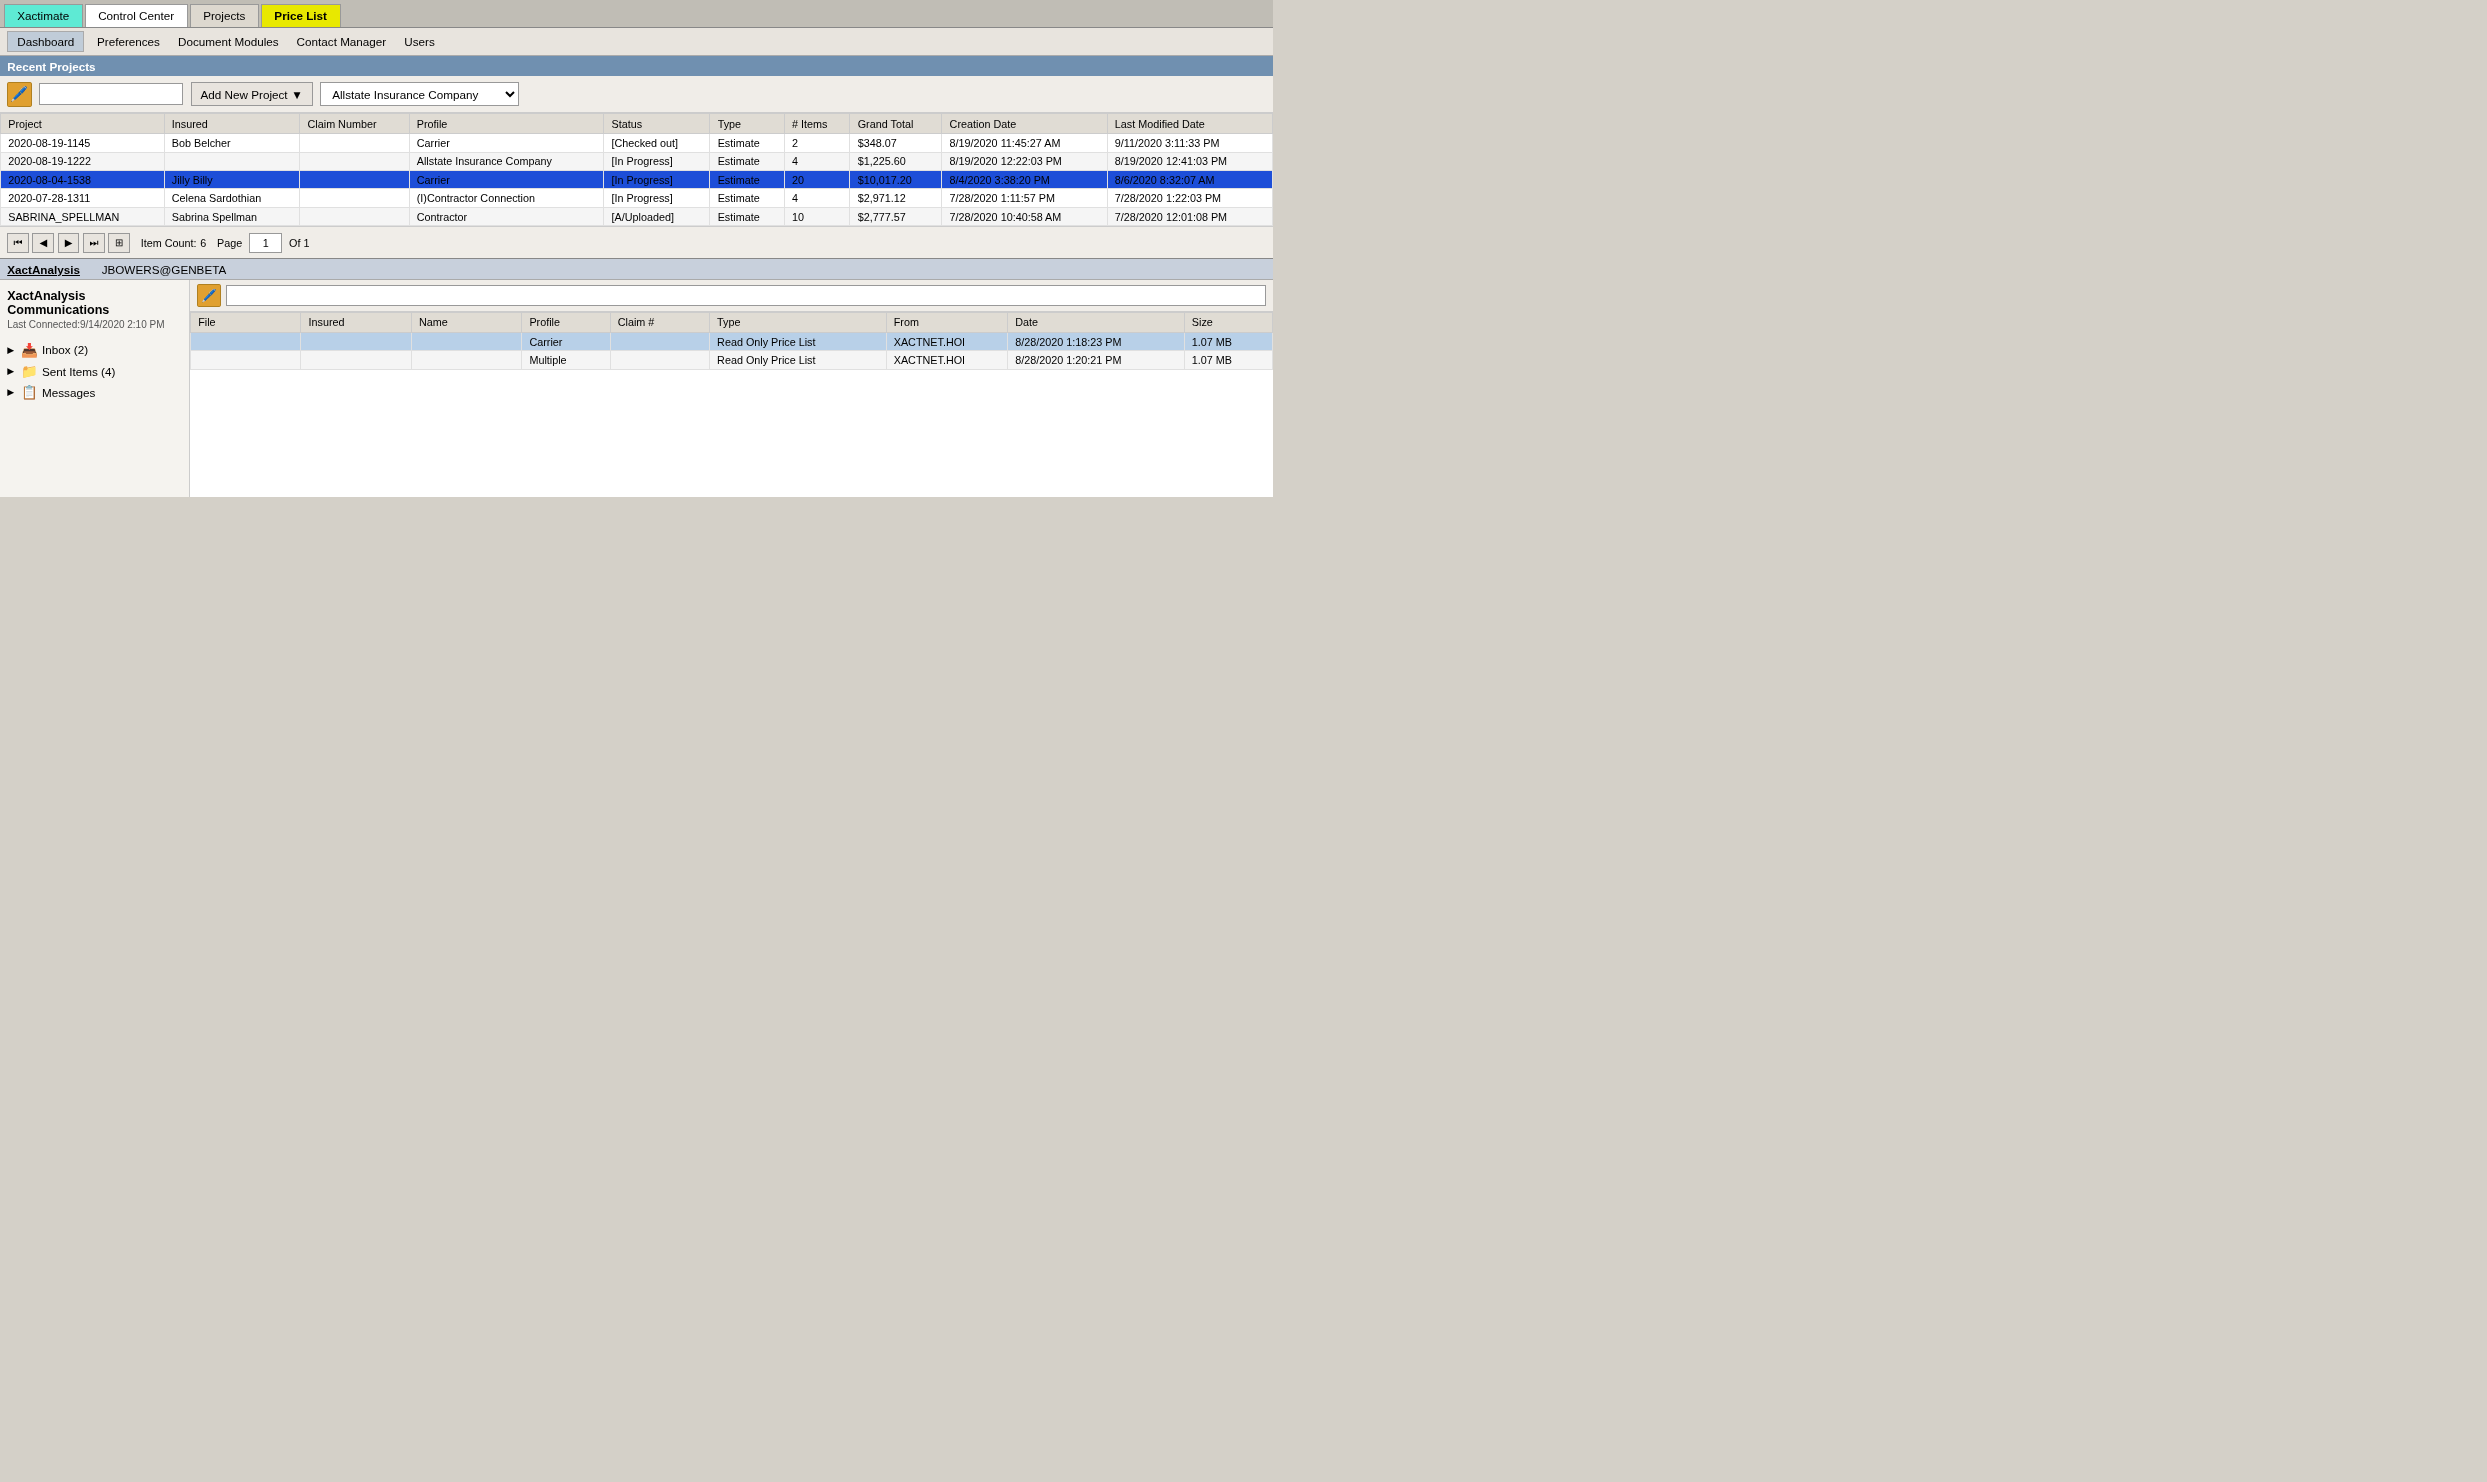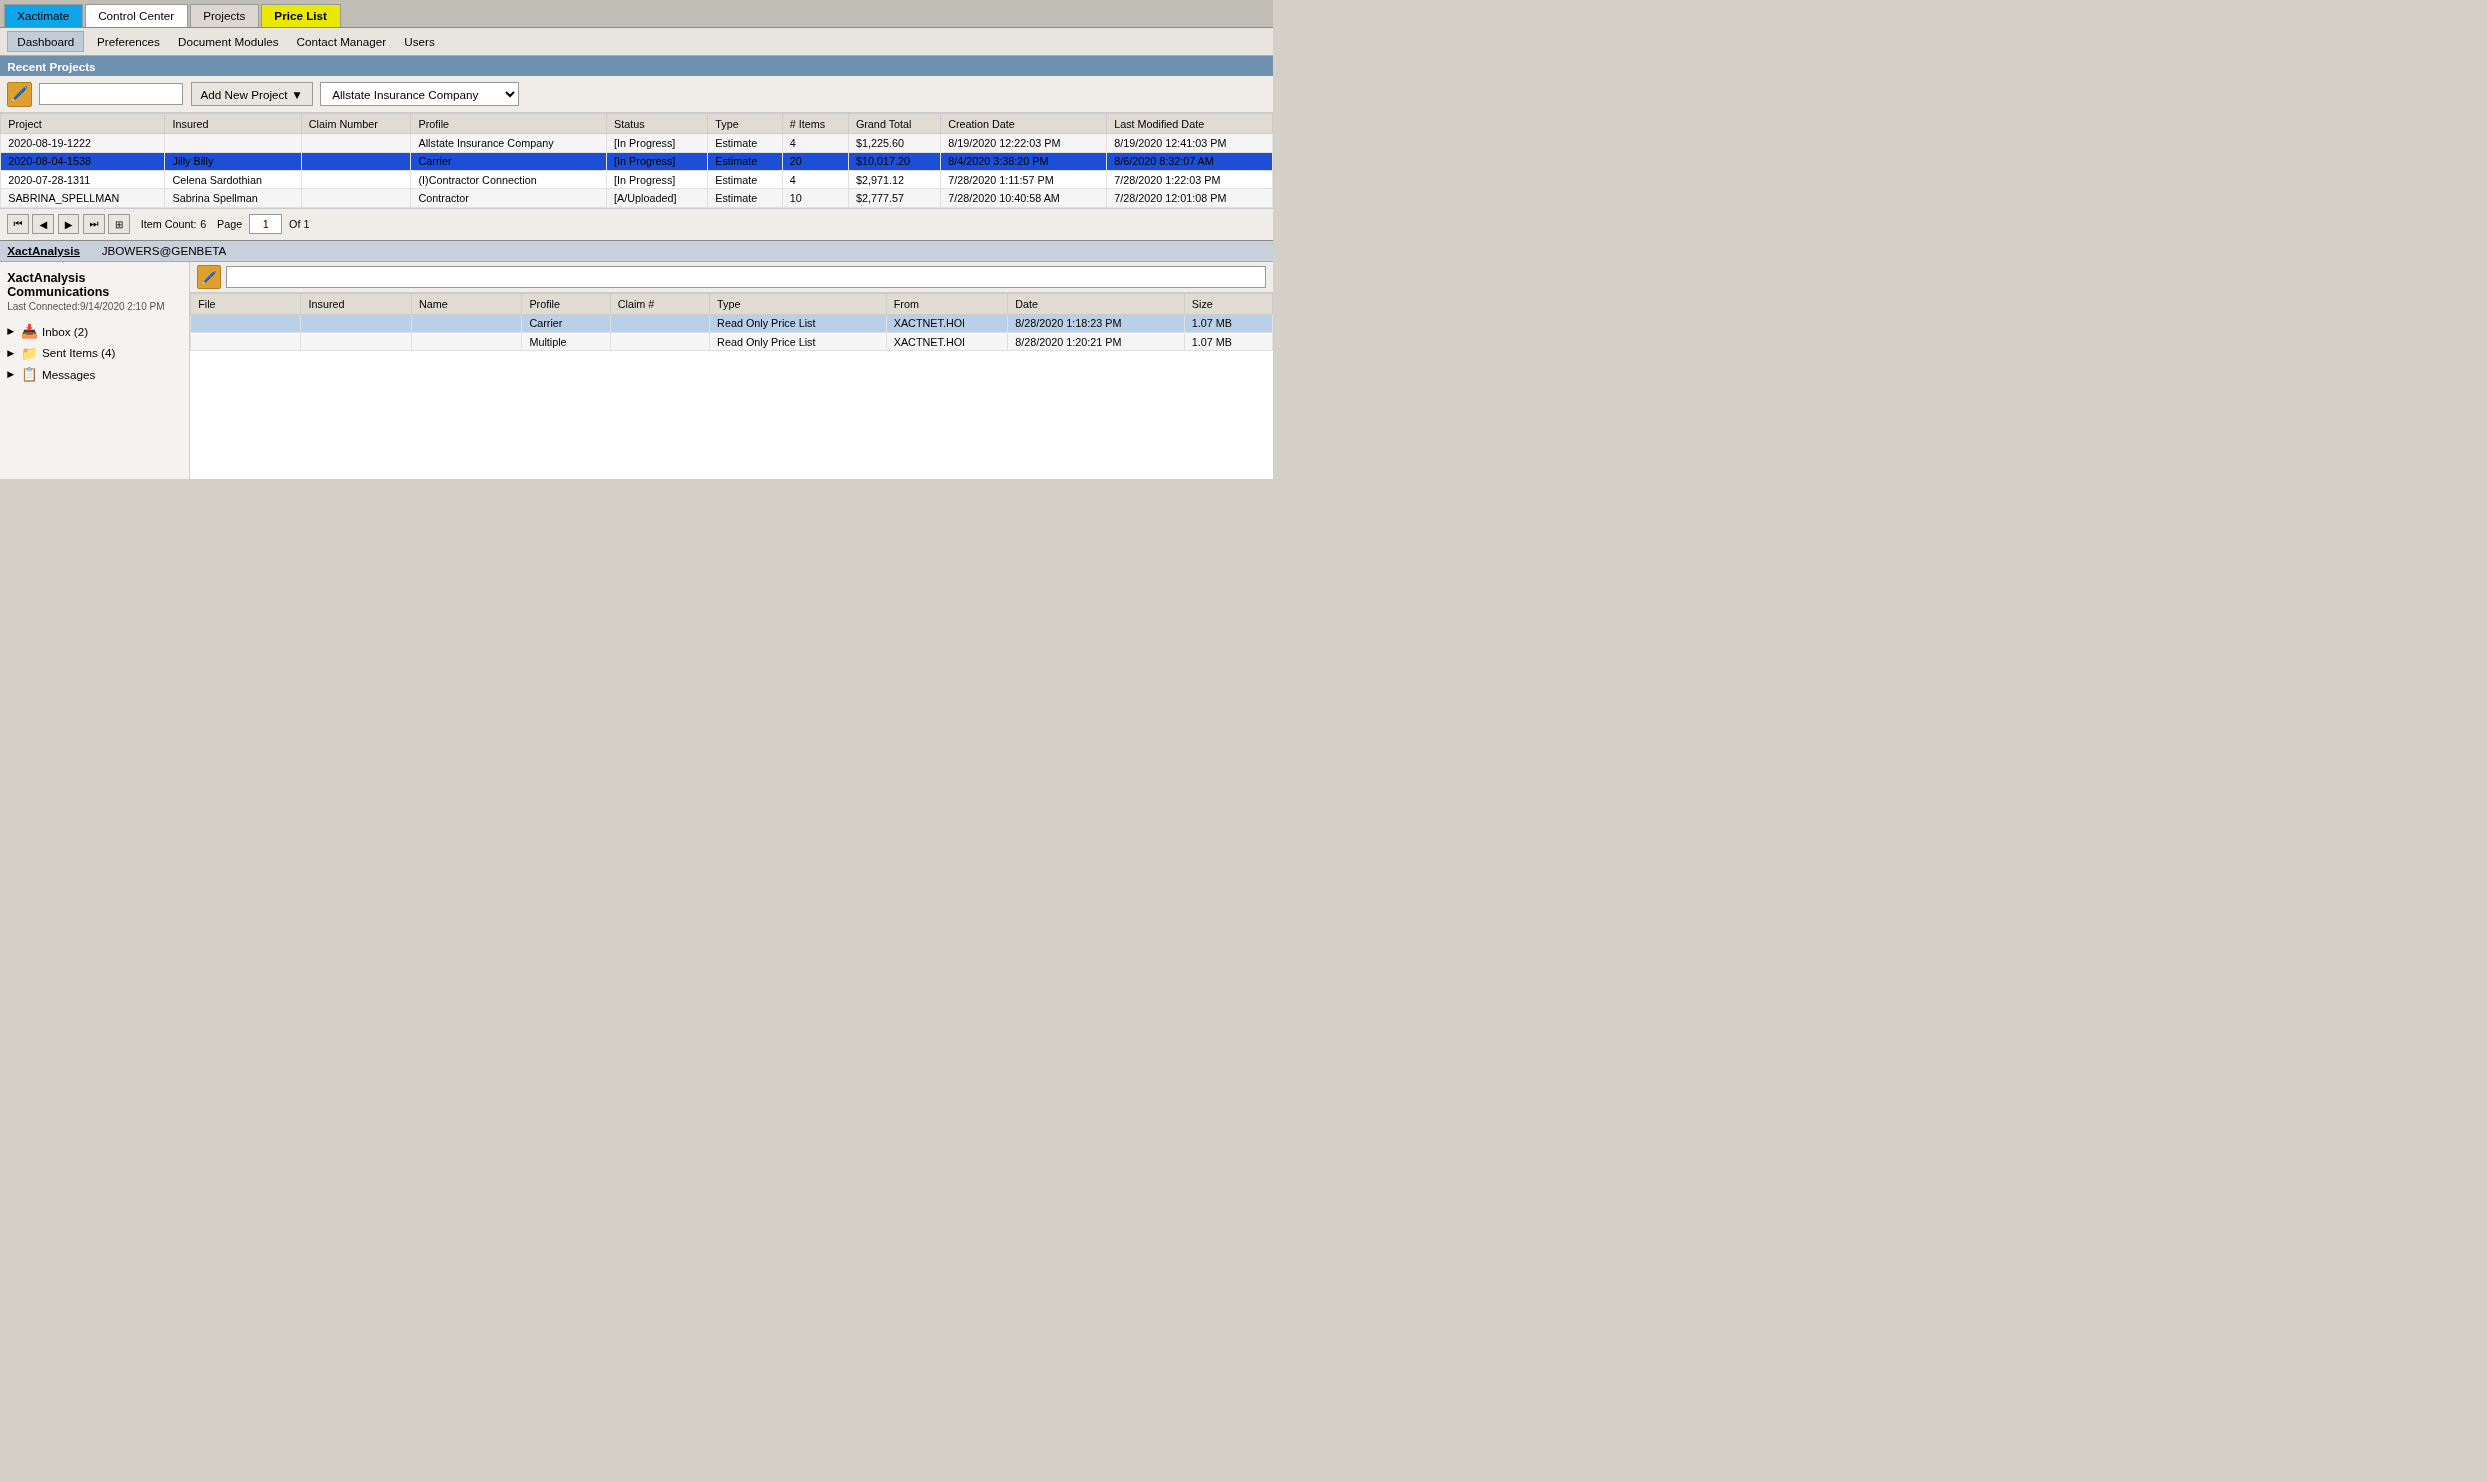--- a/index.html
+++ b/index.html
@@ -2,21 +2,21 @@
 <html><head>
   <meta charset="utf-8">
   <style>
     * { box-sizing: border-box; margin: 0; padding: 0; font-family: Arial, sans-serif; font-size: 11.7px; }
     body { background: #d4d0c8; width: 1273px; }
   </style>
 </head>
 <body>
 
 <div style="display:flex; align-items:flex-end; background:#c0bdb5; padding:3.6px 3.6px 0 3.6px; border-bottom:1.8px solid #888;">
-  <div style="padding:4.5px 12.6px; border:0.9px solid #999; border-bottom:none; background:#0ea5e9; cursor:pointer; margin-right:1.8px; font-size:11.7px;">Xactimate</div>
+  <div style="padding:4.5px 12.6px; border:0.9px solid #999; border-bottom:none; background:#5eead4; cursor:pointer; margin-right:1.8px; font-size:11.7px;">Xactimate</div>
   <div style="padding:4.5px 12.6px; border:0.9px solid #999; border-bottom:none; background:#fff; cursor:pointer; margin-right:1.8px; font-size:11.7px;">Control Center</div>
   <div style="padding:4.5px 12.6px; border:0.9px solid #999; border-bottom:none; background:#ddd8cf; cursor:pointer; margin-right:1.8px; font-size:11.7px;">Projects</div>
   <div style="padding:4.5px 12.6px; border:0.9px solid #999; border-bottom:none; background:#e8e800; cursor:pointer; margin-right:1.8px; font-size:11.7px; font-weight:bold;">Price List</div>
 </div>
 
 <div style="background:#e8e4de; padding:3.6px 7.2px; border-bottom:0.9px solid #aaa; display:flex; gap:7.2px; align-items:center;">
   <div style="padding:2.7px 9px; cursor:pointer; font-size:11.7px; background:#c0ccd8; border:0.9px solid #aaa;">Dashboard</div>
   <div style="padding:2.7px 5.4px; cursor:pointer; font-size:11.7px;">Preferences</div>
   <div style="padding:2.7px 5.4px; cursor:pointer; font-size:11.7px;">Document Modules</div>
   <div style="padding:2.7px 5.4px; cursor:pointer; font-size:11.7px;">Contact Manager</div>
@@ -45,20 +45,32 @@
         <th style="background:#e0dcd4; border:0.9px solid #ccc; padding:3.6px 7.2px; text-align:left; font-weight:normal; font-size:10.8px;">Profile</th>
         <th style="background:#e0dcd4; border:0.9px solid #ccc; padding:3.6px 7.2px; text-align:left; font-weight:normal; font-size:10.8px;">Status</th>
         <th style="background:#e0dcd4; border:0.9px solid #ccc; padding:3.6px 7.2px; text-align:left; font-weight:normal; font-size:10.8px;">Type</th>
         <th style="background:#e0dcd4; border:0.9px solid #ccc; padding:3.6px 7.2px; text-align:left; font-weight:normal; font-size:10.8px;"># Items</th>
         <th style="background:#e0dcd4; border:0.9px solid #ccc; padding:3.6px 7.2px; text-align:left; font-weight:normal; font-size:10.8px;">Grand Total</th>
         <th style="background:#e0dcd4; border:0.9px solid #ccc; padding:3.6px 7.2px; text-align:left; font-weight:normal; font-size:10.8px;">Creation Date</th>
         <th style="background:#e0dcd4; border:0.9px solid #ccc; padding:3.6px 7.2px; text-align:left; font-weight:normal; font-size:10.8px;">Last Modified Date</th>
       </tr>
     </thead>
     <tbody id="projects-tbody">
+    <tr style="background: rgb(255, 255, 255); cursor: pointer;">
+          <td style="border: 0.9px solid rgb(224, 224, 224); padding: 2.7px 7.2px; font-size: 10.8px; white-space: nowrap;">2020-08-19-1145</td>
+          <td style="border: 0.9px solid rgb(224, 224, 224); padding: 2.7px 7.2px; font-size: 10.8px; white-space: nowrap;">Bob Belcher</td>
+          <td style="border: 0.9px solid rgb(224, 224, 224); padding: 2.7px 7.2px; font-size: 10.8px; white-space: nowrap;"></td>
+          <td style="border: 0.9px solid rgb(224, 224, 224); padding: 2.7px 7.2px; font-size: 10.8px; white-space: nowrap;">Carrier</td>
+          <td style="border: 0.9px solid rgb(224, 224, 224); padding: 2.7px 7.2px; font-size: 10.8px; white-space: nowrap;">[Checked out]</td>
+          <td style="border: 0.9px solid rgb(224, 224, 224); padding: 2.7px 7.2px; font-size: 10.8px; white-space: nowrap;">Estimate</td>
+          <td style="border: 0.9px solid rgb(224, 224, 224); padding: 2.7px 7.2px; font-size: 10.8px; white-space: nowrap;">2</td>
+          <td style="border: 0.9px solid rgb(224, 224, 224); padding: 2.7px 7.2px; font-size: 10.8px; white-space: nowrap;">$348.07</td>
+          <td style="border: 0.9px solid rgb(224, 224, 224); padding: 2.7px 7.2px; font-size: 10.8px; white-space: nowrap;">8/19/2020 11:45:27 AM</td>
+          <td style="border: 0.9px solid rgb(224, 224, 224); padding: 2.7px 7.2px; font-size: 10.8px; white-space: nowrap;">9/11/2020 3:11:33 PM</td>
+        </tr>
         <tr style="background: rgb(245, 245, 245); cursor: pointer;">
           <td style="border: 0.9px solid rgb(224, 224, 224); padding: 2.7px 7.2px; font-size: 10.8px; white-space: nowrap;">2020-08-19-1222</td>
           <td style="border: 0.9px solid rgb(224, 224, 224); padding: 2.7px 7.2px; font-size: 10.8px; white-space: nowrap;"></td>
           <td style="border: 0.9px solid rgb(224, 224, 224); padding: 2.7px 7.2px; font-size: 10.8px; white-space: nowrap;"></td>
           <td style="border: 0.9px solid rgb(224, 224, 224); padding: 2.7px 7.2px; font-size: 10.8px; white-space: nowrap;">Allstate Insurance Company</td>
           <td style="border: 0.9px solid rgb(224, 224, 224); padding: 2.7px 7.2px; font-size: 10.8px; white-space: nowrap;">[In Progress]</td>
           <td style="border: 0.9px solid rgb(224, 224, 224); padding: 2.7px 7.2px; font-size: 10.8px; white-space: nowrap;">Estimate</td>
           <td style="border: 0.9px solid rgb(224, 224, 224); padding: 2.7px 7.2px; font-size: 10.8px; white-space: nowrap;">4</td>
           <td style="border: 0.9px solid rgb(224, 224, 224); padding: 2.7px 7.2px; font-size: 10.8px; white-space: nowrap;">$1,225.60</td>
           <td style="border: 0.9px solid rgb(224, 224, 224); padding: 2.7px 7.2px; font-size: 10.8px; white-space: nowrap;">8/19/2020 12:22:03 PM</td>

